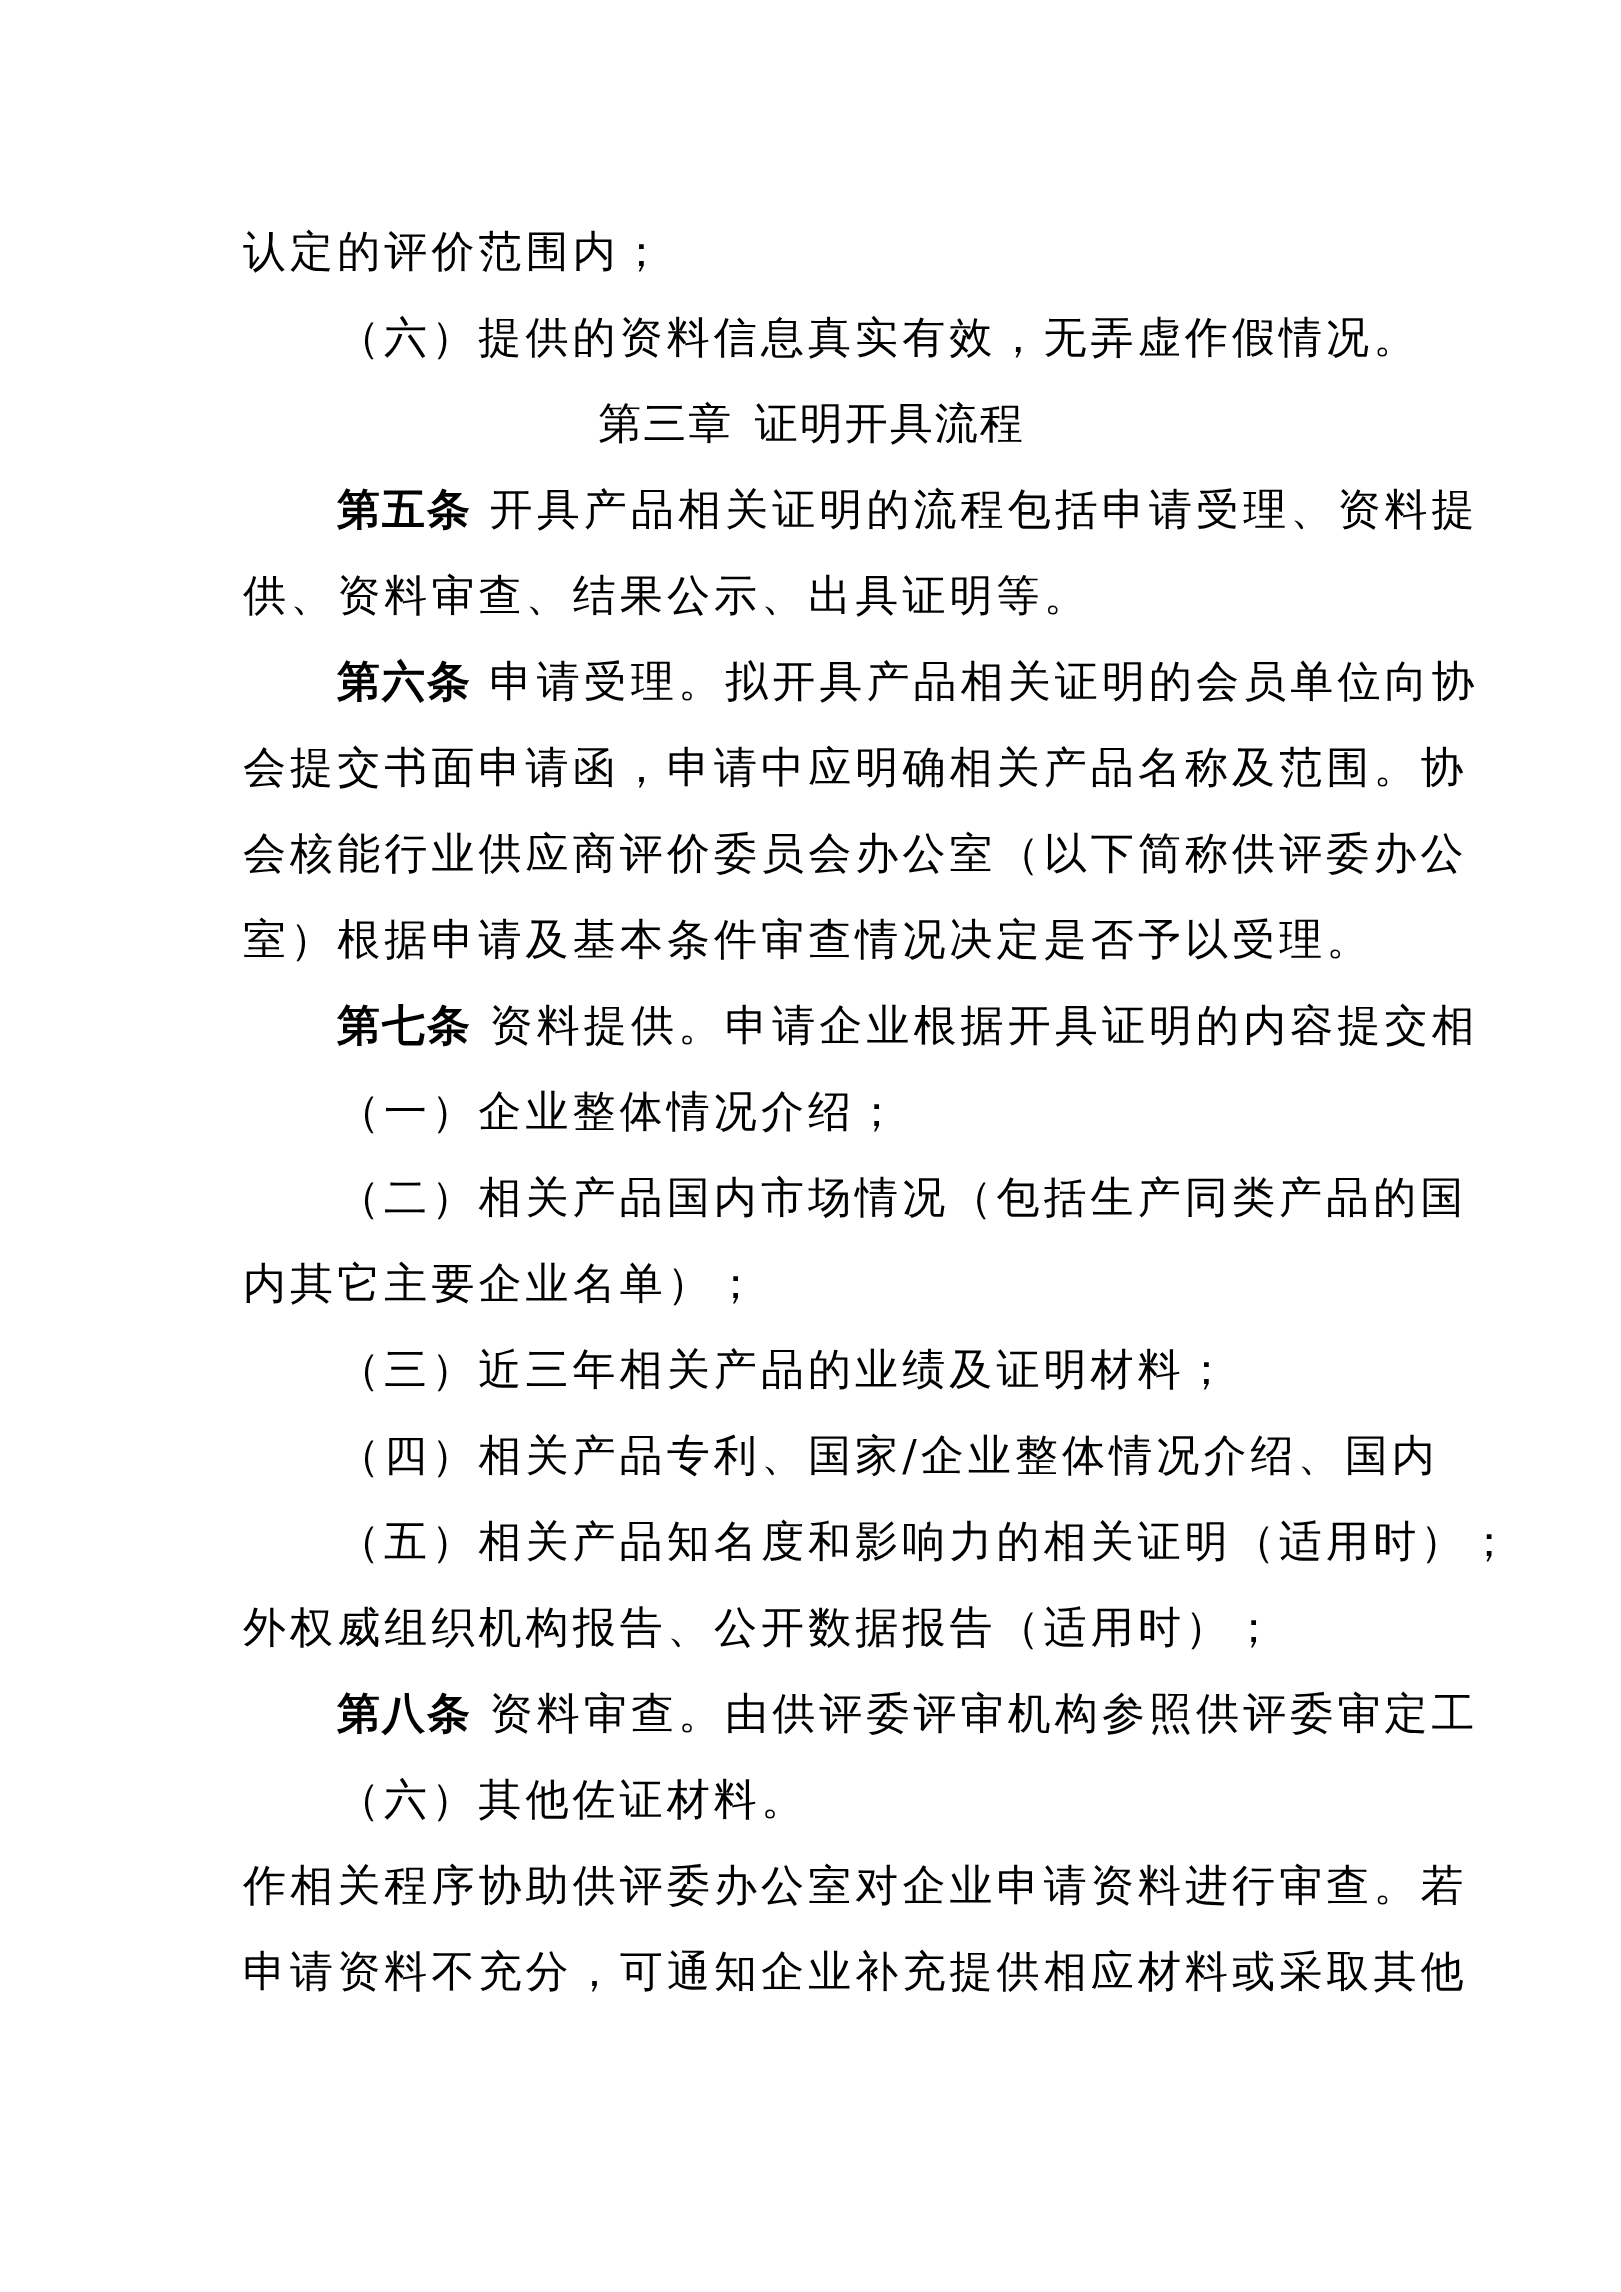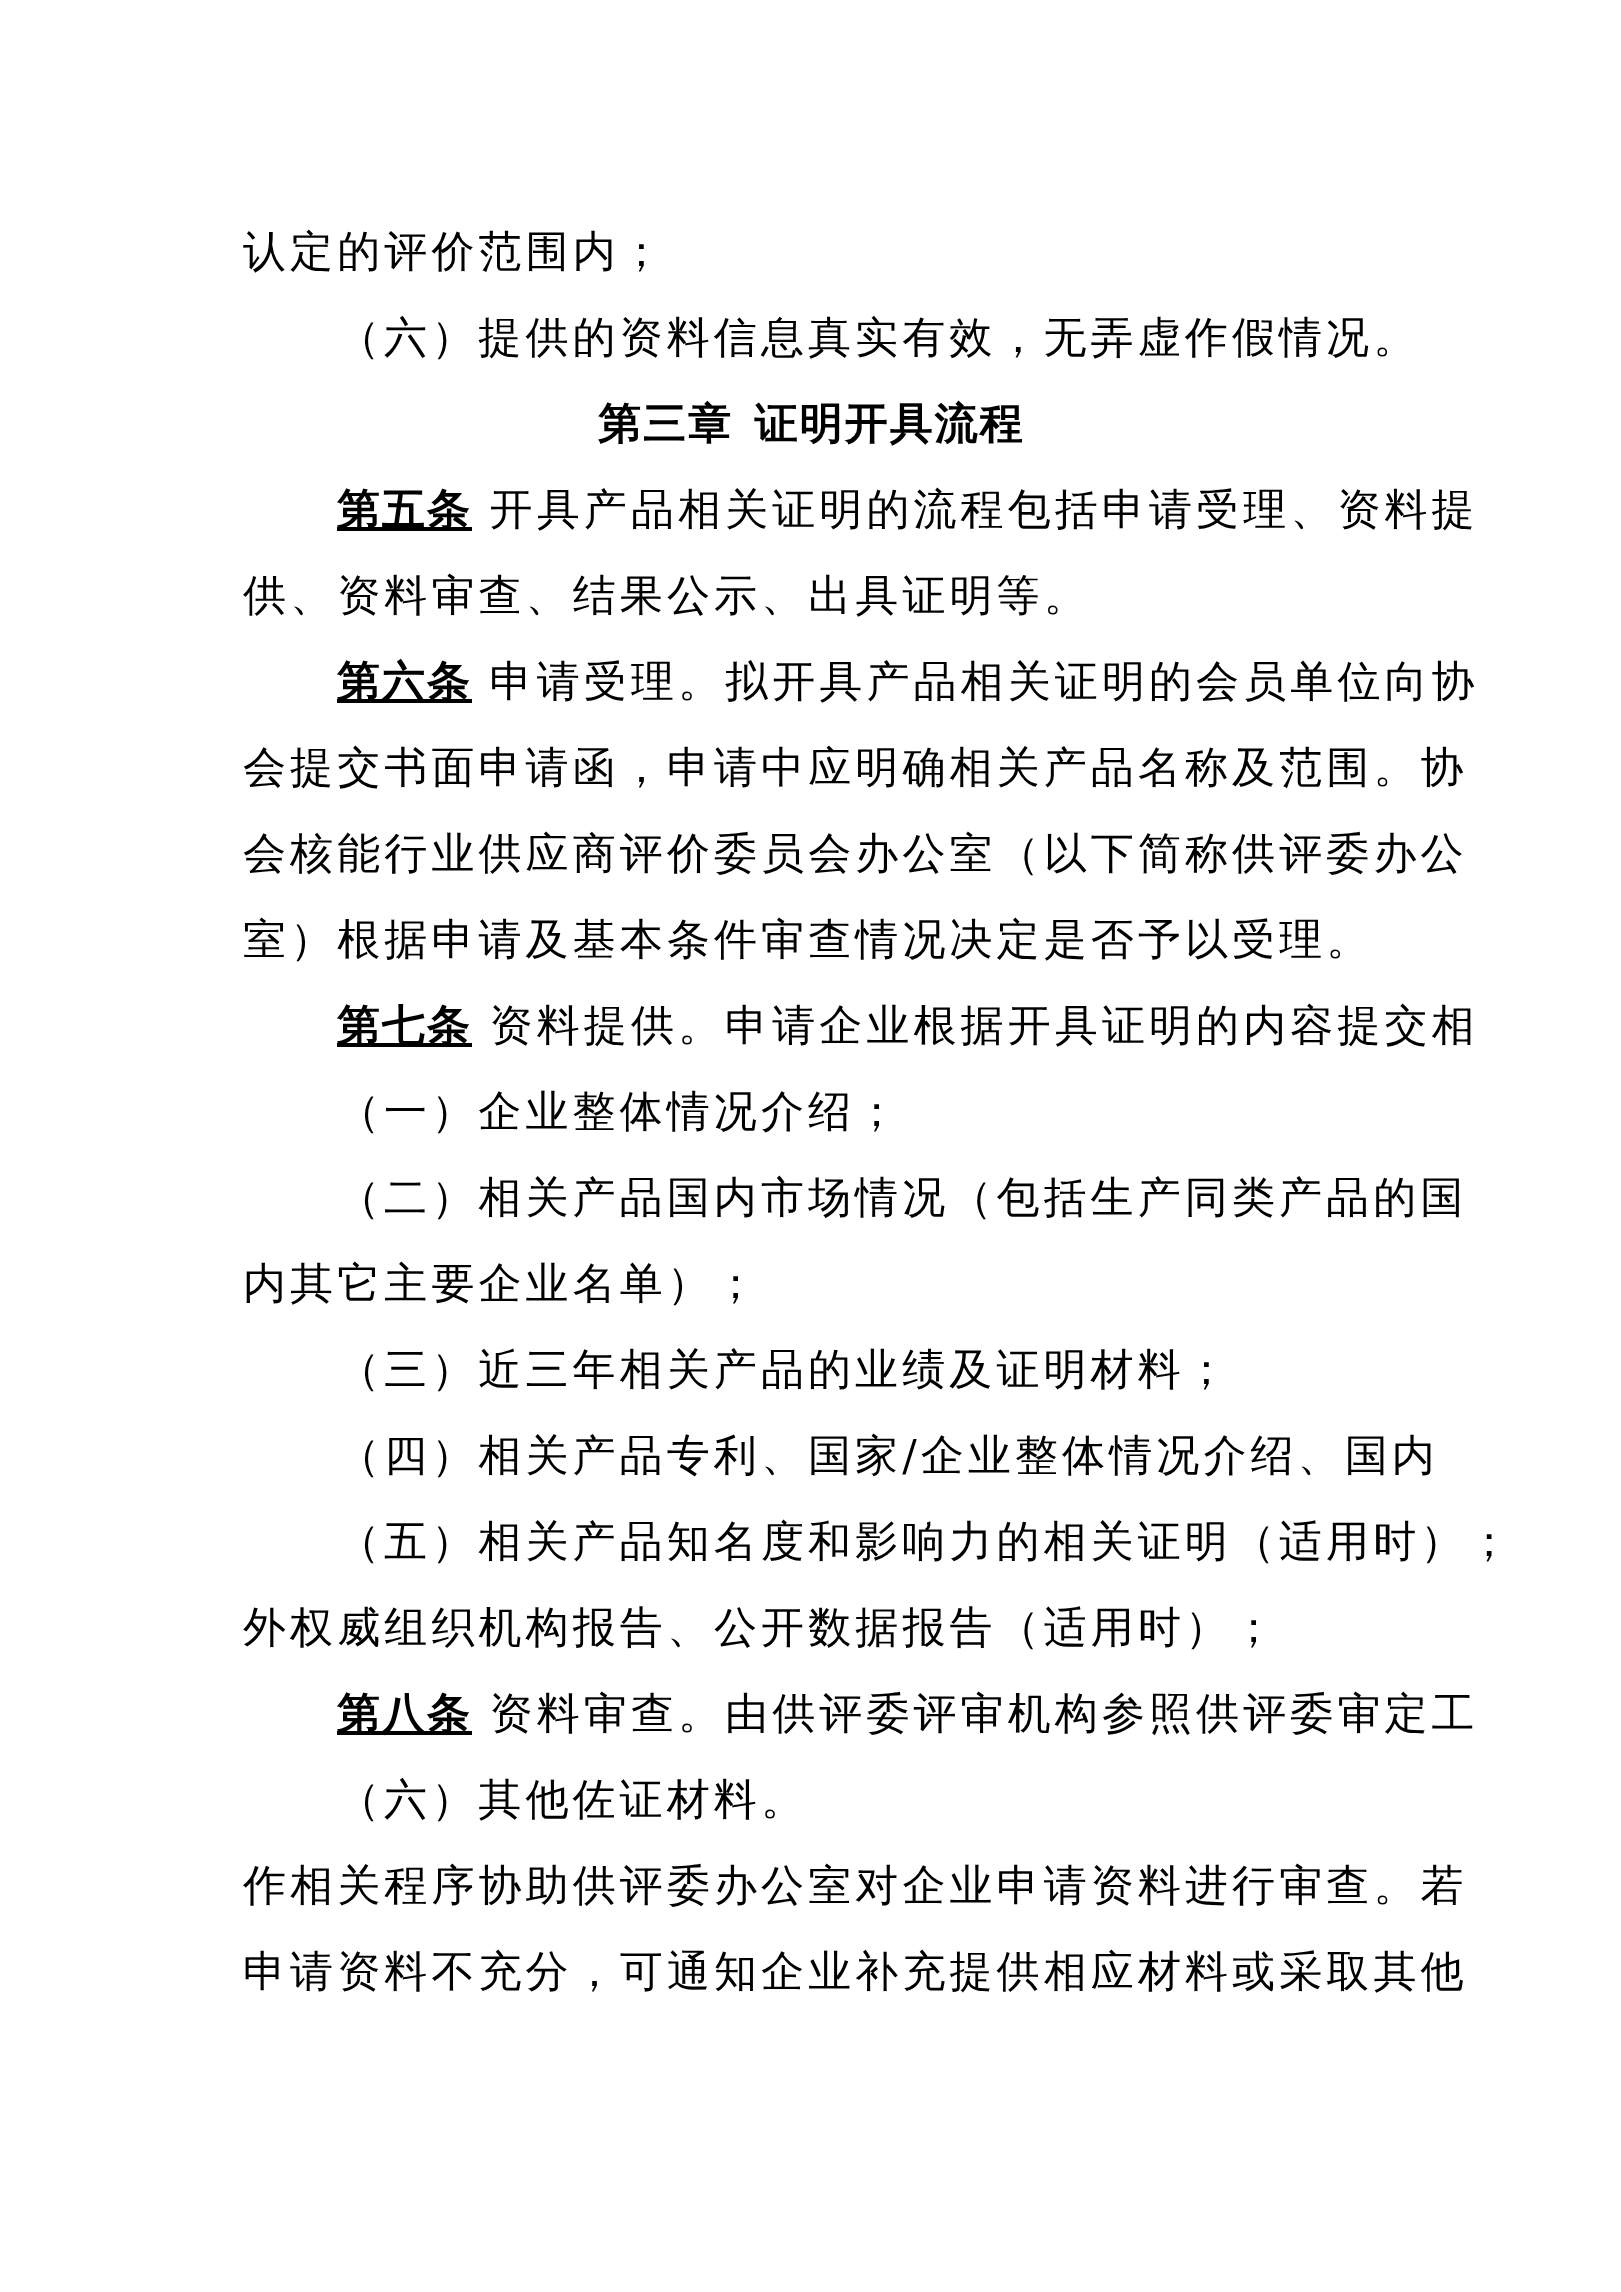--- a/index.html
+++ b/index.html
@@ -32,34 +32,33 @@
     .indent {
       padding-left: 94px;
       text-align: center;
     }
     .item-indent {
       padding-left: 94px;
     }
     .chapter {
       text-align: center;
       font-family: "DejaVu Sans", "Liberation Sans", sans-serif;
-      font-weight: bold;
+      font-weight: normal;
       letter-spacing: 2px;
       font-size: 43px;
     }
     .chapter .gap {
       display: inline-block;
       width: 21.6px;
     }
     .article-label {
       font-family: "DejaVu Sans", "Liberation Sans", sans-serif;
       font-weight: bold;
       letter-spacing: 2px;
       margin-right: 17.6px;
-      text-decoration: underline;
     }
   </style>
 </head>
 <body>
 
 <div class="page">
 
   <div class="line">认定的评价范围内；</div>
   <div class="line indent">（六）提供的资料信息真实有效，无弄虚作假情况。</div>
 

